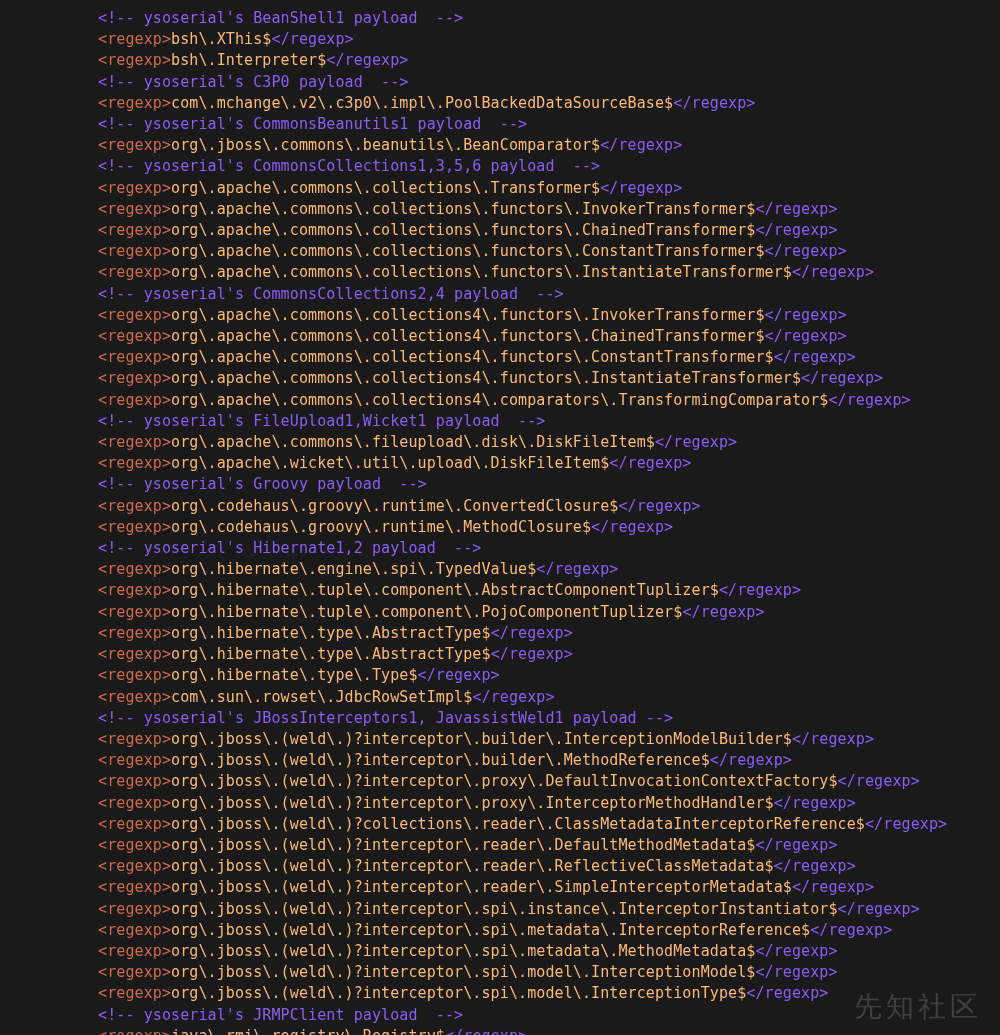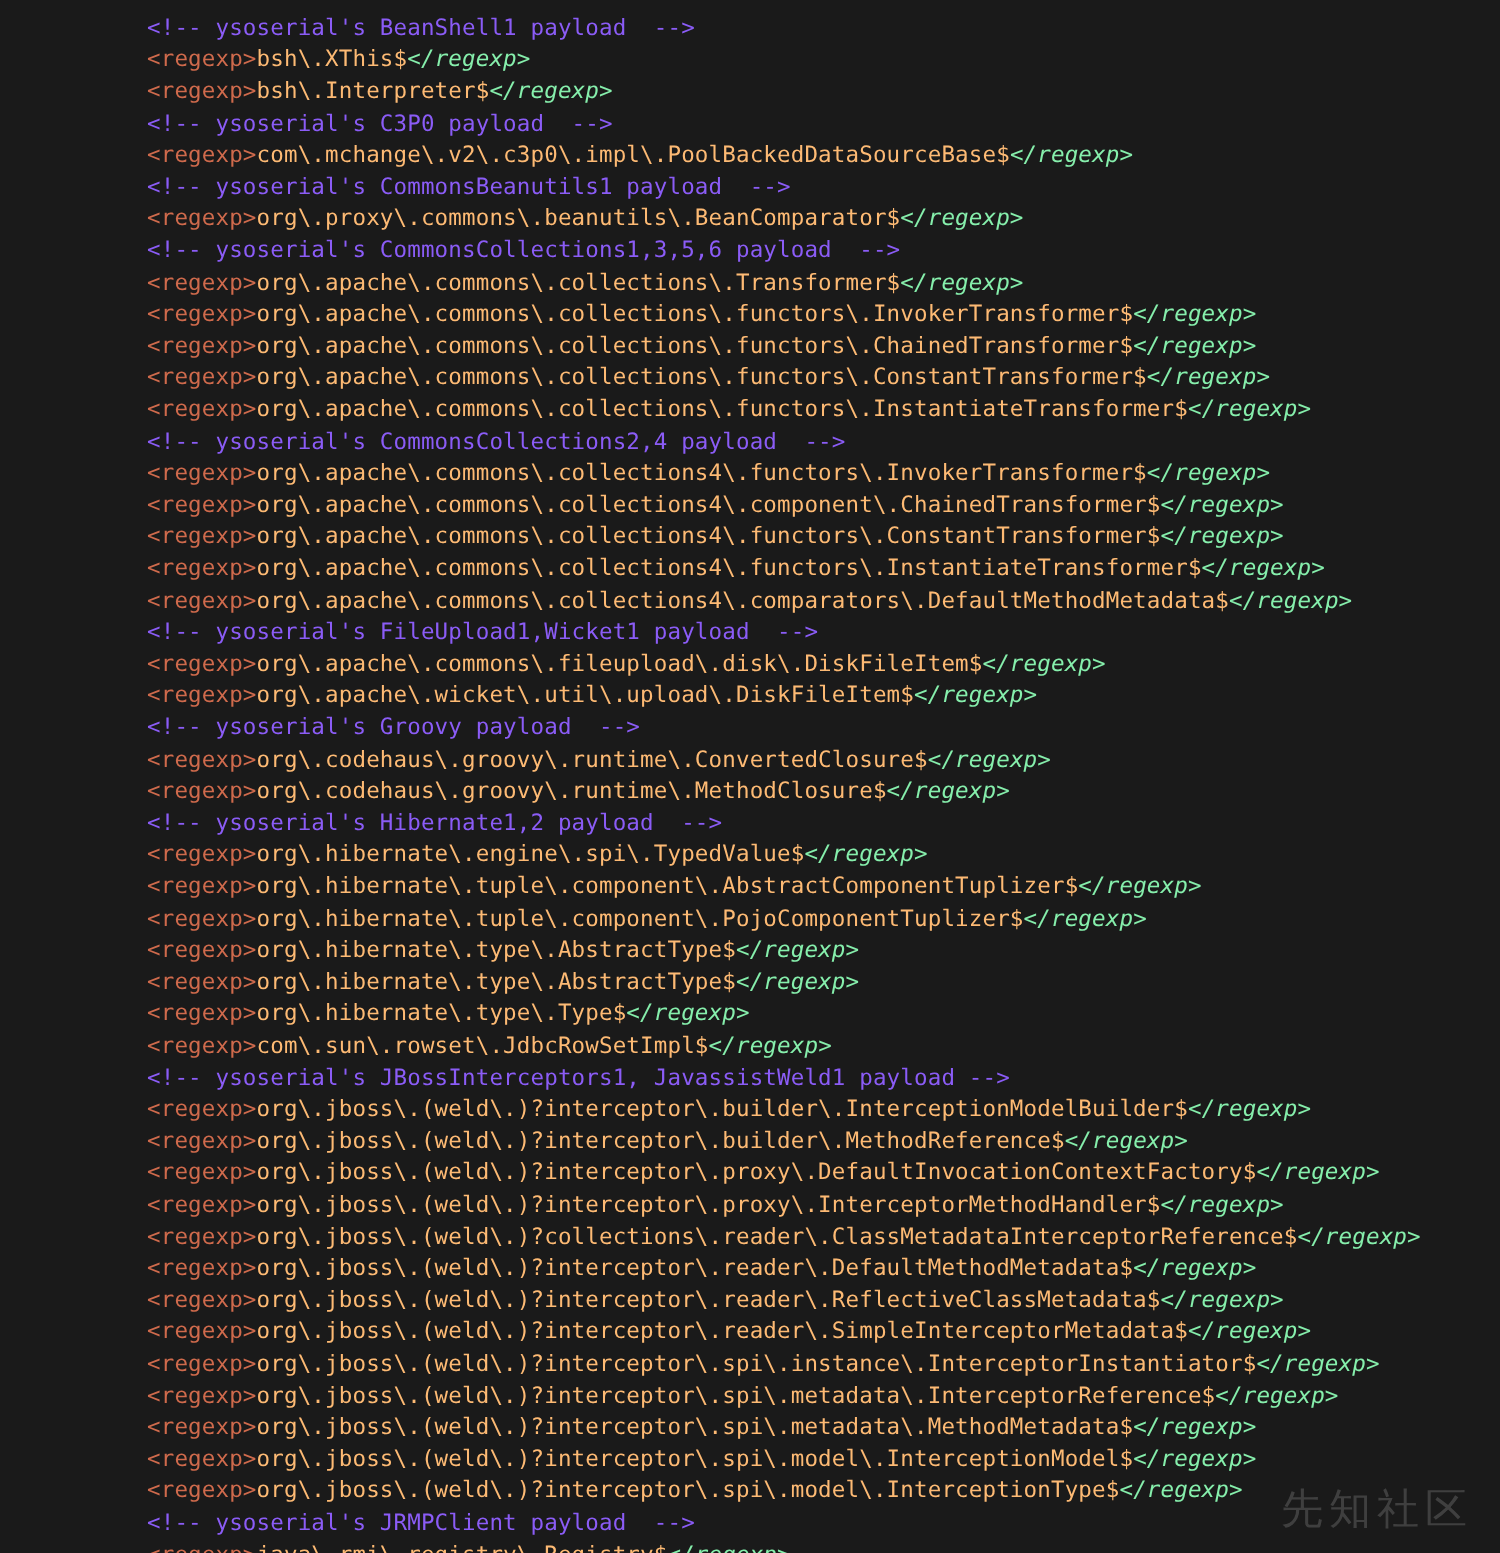--- a/index.html
+++ b/index.html
@@ -1,44 +1,44 @@
 <!DOCTYPE html>
 <html><head>
 <meta charset="utf-8">
 <style>
   html,body{margin:0;padding:0;background:#1a1a1a;color:#ddd;font-family:Menlo,Consolas,"DejaVu Sans Mono",monospace;font-size:15px;line-height:21.2px;}
   .code{padding:8px 0 0 98px;white-space:pre;letter-spacing:0.1px;}
   .tag-open{color:#cf6a4c;text-align:center;}     
-  .tag-close{color:#86efac;font-style:italic;}
+  .tag-close{color:#8b5cf6;}
   .txt{color:#fdba74;}          
   .cmt{color:#8b5cf6;}          
   .wm{position:fixed;right:18px;bottom:18px;color:#888;font-size:28px;opacity:0.35;pointer-events:none;letter-spacing:4px;font-family:Liberation Serif, serif;}
 </style>
 </head>
 <body>
 
 <div class="code" id="code"><span class="cmt">&lt;!-- ysoserial's BeanShell1 payload  --&gt;</span>
 <span class="tag-open">&lt;regexp&gt;</span><span class="txt">bsh\.XThis$</span><span class="tag-close">&lt;/regexp&gt;</span>
 <span class="tag-open">&lt;regexp&gt;</span><span class="txt">bsh\.Interpreter$</span><span class="tag-close">&lt;/regexp&gt;</span>
 <span class="cmt">&lt;!-- ysoserial's C3P0 payload  --&gt;</span>
 <span class="tag-open">&lt;regexp&gt;</span><span class="txt">com\.mchange\.v2\.c3p0\.impl\.PoolBackedDataSourceBase$</span><span class="tag-close">&lt;/regexp&gt;</span>
 <span class="cmt">&lt;!-- ysoserial's CommonsBeanutils1 payload  --&gt;</span>
-<span class="tag-open">&lt;regexp&gt;</span><span class="txt">org\.proxy\.commons\.beanutils\.BeanComparator$</span><span class="tag-close">&lt;/regexp&gt;</span>
+<span class="tag-open">&lt;regexp&gt;</span><span class="txt">org\.jboss\.commons\.beanutils\.BeanComparator$</span><span class="tag-close">&lt;/regexp&gt;</span>
 <span class="cmt">&lt;!-- ysoserial's CommonsCollections1,3,5,6 payload  --&gt;</span>
 <span class="tag-open">&lt;regexp&gt;</span><span class="txt">org\.apache\.commons\.collections\.Transformer$</span><span class="tag-close">&lt;/regexp&gt;</span>
 <span class="tag-open">&lt;regexp&gt;</span><span class="txt">org\.apache\.commons\.collections\.functors\.InvokerTransformer$</span><span class="tag-close">&lt;/regexp&gt;</span>
 <span class="tag-open">&lt;regexp&gt;</span><span class="txt">org\.apache\.commons\.collections\.functors\.ChainedTransformer$</span><span class="tag-close">&lt;/regexp&gt;</span>
 <span class="tag-open">&lt;regexp&gt;</span><span class="txt">org\.apache\.commons\.collections\.functors\.ConstantTransformer$</span><span class="tag-close">&lt;/regexp&gt;</span>
 <span class="tag-open">&lt;regexp&gt;</span><span class="txt">org\.apache\.commons\.collections\.functors\.InstantiateTransformer$</span><span class="tag-close">&lt;/regexp&gt;</span>
 <span class="cmt">&lt;!-- ysoserial's CommonsCollections2,4 payload  --&gt;</span>
 <span class="tag-open">&lt;regexp&gt;</span><span class="txt">org\.apache\.commons\.collections4\.functors\.InvokerTransformer$</span><span class="tag-close">&lt;/regexp&gt;</span>
-<span class="tag-open">&lt;regexp&gt;</span><span class="txt">org\.apache\.commons\.collections4\.component\.ChainedTransformer$</span><span class="tag-close">&lt;/regexp&gt;</span>
+<span class="tag-open">&lt;regexp&gt;</span><span class="txt">org\.apache\.commons\.collections4\.functors\.ChainedTransformer$</span><span class="tag-close">&lt;/regexp&gt;</span>
 <span class="tag-open">&lt;regexp&gt;</span><span class="txt">org\.apache\.commons\.collections4\.functors\.ConstantTransformer$</span><span class="tag-close">&lt;/regexp&gt;</span>
 <span class="tag-open">&lt;regexp&gt;</span><span class="txt">org\.apache\.commons\.collections4\.functors\.InstantiateTransformer$</span><span class="tag-close">&lt;/regexp&gt;</span>
-<span class="tag-open">&lt;regexp&gt;</span><span class="txt">org\.apache\.commons\.collections4\.comparators\.DefaultMethodMetadata$</span><span class="tag-close">&lt;/regexp&gt;</span>
+<span class="tag-open">&lt;regexp&gt;</span><span class="txt">org\.apache\.commons\.collections4\.comparators\.TransformingComparator$</span><span class="tag-close">&lt;/regexp&gt;</span>
 <span class="cmt">&lt;!-- ysoserial's FileUpload1,Wicket1 payload  --&gt;</span>
 <span class="tag-open">&lt;regexp&gt;</span><span class="txt">org\.apache\.commons\.fileupload\.disk\.DiskFileItem$</span><span class="tag-close">&lt;/regexp&gt;</span>
 <span class="tag-open">&lt;regexp&gt;</span><span class="txt">org\.apache\.wicket\.util\.upload\.DiskFileItem$</span><span class="tag-close">&lt;/regexp&gt;</span>
 <span class="cmt">&lt;!-- ysoserial's Groovy payload  --&gt;</span>
 <span class="tag-open">&lt;regexp&gt;</span><span class="txt">org\.codehaus\.groovy\.runtime\.ConvertedClosure$</span><span class="tag-close">&lt;/regexp&gt;</span>
 <span class="tag-open">&lt;regexp&gt;</span><span class="txt">org\.codehaus\.groovy\.runtime\.MethodClosure$</span><span class="tag-close">&lt;/regexp&gt;</span>
 <span class="cmt">&lt;!-- ysoserial's Hibernate1,2 payload  --&gt;</span>
 <span class="tag-open">&lt;regexp&gt;</span><span class="txt">org\.hibernate\.engine\.spi\.TypedValue$</span><span class="tag-close">&lt;/regexp&gt;</span>
 <span class="tag-open">&lt;regexp&gt;</span><span class="txt">org\.hibernate\.tuple\.component\.AbstractComponentTuplizer$</span><span class="tag-close">&lt;/regexp&gt;</span>
 <span class="tag-open">&lt;regexp&gt;</span><span class="txt">org\.hibernate\.tuple\.component\.PojoComponentTuplizer$</span><span class="tag-close">&lt;/regexp&gt;</span>

